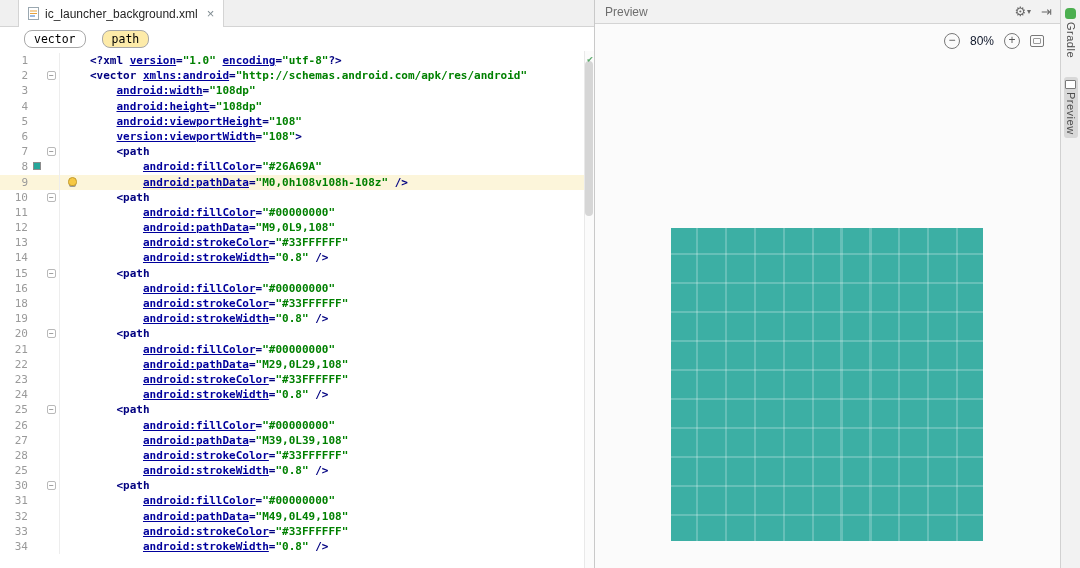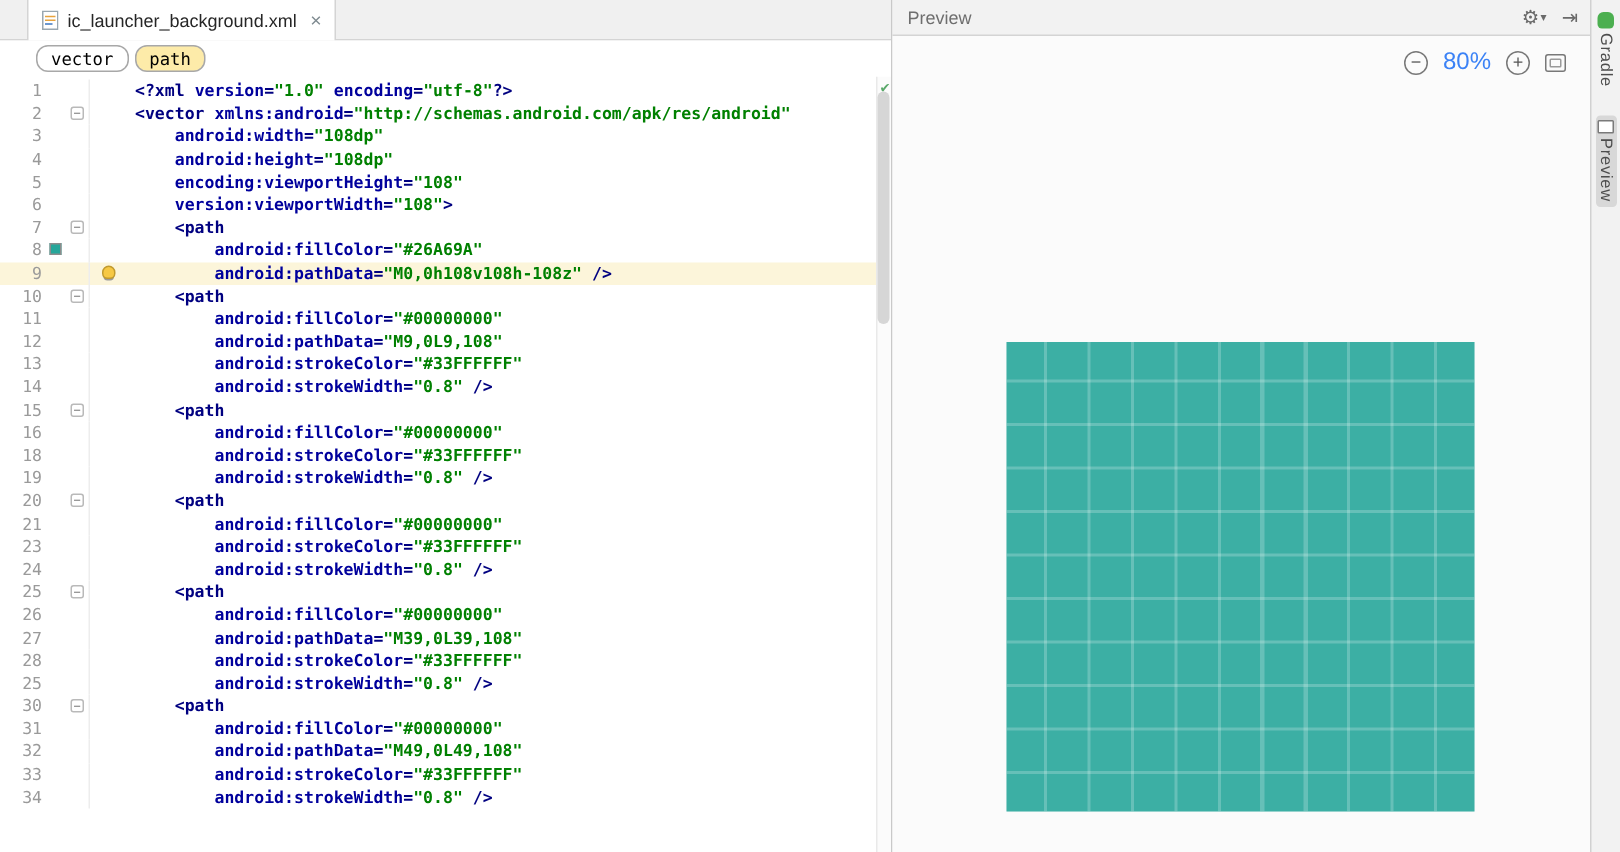--- a/index.html
+++ b/index.html
@@ -6,61 +6,61 @@
   html,body { width:1080px; height:568px; overflow:hidden; background:#fff;
               font-family:"Liberation Sans", sans-serif; }
   .ide { position:relative; width:1080px; height:568px; display:flex; }
 
   
   .editor-pane { width:594px; height:568px; display:flex; flex-direction:column; background:#fff; }
   .tabbar { height:27px; background:#F0F0F0; border-bottom:1px solid #D4D4D4; display:flex; align-items:stretch; flex:none; }
   .tab { margin-left:18px; background:#FFFFFF; border-left:1px solid #D4D4D4; border-right:1px solid #D4D4D4;
          display:flex; align-items:center; gap:6px; padding:0 9px; font-size:12px; color:#262626; margin-bottom:-1px; }
   .tab-close { color:#7F8B91; font-size:13px; line-height:1; margin-left:3px; cursor:default; }
-  .crumbbar { height:24px; background:#fff; display:flex; align-items:center; gap:4px; padding-left:24px; flex:none; }
+  .crumbbar { height:24px; background:#fff; display:flex; align-items:center; gap:16px; padding-left:24px; flex:none; }
   .crumb { font-family:"DejaVu Sans Mono", monospace; font-size:11.5px; color:#000;
            border:1px solid #A8A8A8; border-radius:8px; padding:1px 9px; background:#fff; }
   .crumb.active { background:#FDEBA9; }
 
   .editor { position:relative; flex:1; overflow:hidden; background:#fff;
             font-family:"DejaVu Sans Mono", monospace; font-size:11px; }
   .code-lines { padding-top:2px; }
   .code-line { display:flex; height:15.2px; line-height:15.2px; white-space:pre; }
   .code-line.current { background:#FCF5DA; }
   .ln-num { width:30px; flex:none; text-align:right; color:#9A9A9A; font-size:11px; padding-right:2px; }
   .ln-deco { width:14px; flex:none; position:relative; }
   .swatch { position:absolute; left:3px; top:3px; width:8px; height:8px; border:1px solid #8c8c8c; display:block; }
   .ln-fold { width:16px; flex:none; text-align:center; border-right:1px solid #EDEDED; }
   .fold-box { display:inline-block; width:9px; height:9px; line-height:7px; font-size:8px; color:#777;
               border:1px solid #B9B9B9; background:#fff; border-radius:2px; margin-top:3px; vertical-align:top; }
   .ln-code { position:relative; padding-left:30px; flex:1; }
   .bulb { position:absolute; left:8px; top:2px; width:9px; height:9px; border-radius:50% 50% 40% 40%;
           background:#F6C844; border:1px solid #C19A2E; box-shadow:0 2px 0 -1px #9a9a9a; }
   .tok-t { color:#000080; font-weight:bold; }
-  .tok-a { color:#00009C; font-weight:bold; }
+  .tok-a { color:#00009C; font-weight:bold;text-decoration:underline; }
   .tok-s { color:#008000; font-weight:bold; }
   .tok-p { color:#000000; }
 
   .scrollbar { position:absolute; top:0; right:0; bottom:0; width:10px; background:#FBFBFB; border-left:1px solid #E9E9E9; }
   .scroll-thumb { position:absolute; top:10px; right:1px; width:8px; height:155px; background:#D6D6D6; border-radius:4px; }
   .inspect-check { position:absolute; top:3px; right:1px; color:#59A869; font-size:10px; line-height:1; z-index:3; }
 
   
   .preview-pane { width:466px; height:568px; border-left:1px solid #C9C9C9; display:flex; flex-direction:column; background:#FBFBFB; }
   .pv-header { height:24px; flex:none; background:#F2F2F2; border-bottom:1px solid #D4D4D4;
                display:flex; align-items:center; padding:0 8px 0 10px; }
   .pv-title { font-size:12px; color:#6E6E6E; flex:1; }
   .pv-hicons { display:flex; align-items:center; gap:10px; color:#6A6A6A; font-size:13px; }
   .gear-wrap { display:flex; align-items:center; gap:1px; }
   .gear-arrow { font-size:8px; color:#6A6A6A; }
   .pv-canvas { position:relative; flex:1; background:#FBFBFB; }
   .zoom-controls { position:absolute; top:9px; right:16px; display:flex; align-items:center; gap:10px; color:#555; }
   .zbtn { width:16px; height:16px; border:1px solid #787878; border-radius:50%; font-size:12px; line-height:13px;
           text-align:center; color:#555; background:transparent; }
-  .zoom-val { font-size:16px; color:#3b82f6; }
+  .zoom-val { font-size:12px; color:#0f172a; }
   .fit-icon { width:14px; height:12px; border:1px solid #787878; border-radius:2px; position:relative; }
   .fit-icon span { position:absolute; inset:2px; border:1px solid #9a9a9a; border-radius:1px; display:block; }
 
   .preview-square { position:absolute; left:76px; top:204px; width:312px; height:313px;
                     background:#26A69A; overflow:hidden;
                     background-image:linear-gradient(rgba(255,255,255,0.10), rgba(255,255,255,0.10)); }
   .gl { position:absolute; }
   .glv { top:0; bottom:0; width:2.2px; margin-left:-1px; }
   .glh { left:0; right:0; height:2.2px; margin-top:-1px; }
 
@@ -97,36 +97,37 @@
       <span class="crumb">vector</span>
       <span class="crumb active">path</span>
     </div>
 
     <div class="editor">
       <div class="code-lines">
           <div class="code-line"><span class="ln-num">1</span><span class="ln-deco"></span><span class="ln-fold"></span><span class="ln-code"><span class="tok-t">&lt;?xml </span><span class="tok-a">version</span><span class="tok-t">=</span><span class="tok-s">"1.0"</span><span class="tok-t"> </span><span class="tok-a">encoding</span><span class="tok-t">=</span><span class="tok-s">"utf-8"</span><span class="tok-t">?&gt;</span></span></div>
           <div class="code-line"><span class="ln-num">2</span><span class="ln-deco"></span><span class="ln-fold"><span class="fold-box">−</span></span><span class="ln-code"><span class="tok-t">&lt;vector </span><span class="tok-a">xmlns:android</span><span class="tok-t">=</span><span class="tok-s">"http://schemas.android.com/apk/res/android"</span></span></div>
           <div class="code-line"><span class="ln-num">3</span><span class="ln-deco"></span><span class="ln-fold"></span><span class="ln-code"><span class="tok-p">    </span><span class="tok-a">android:width</span><span class="tok-t">=</span><span class="tok-s">"108dp"</span></span></div>
           <div class="code-line"><span class="ln-num">4</span><span class="ln-deco"></span><span class="ln-fold"></span><span class="ln-code"><span class="tok-p">    </span><span class="tok-a">android:height</span><span class="tok-t">=</span><span class="tok-s">"108dp"</span></span></div>
-          <div class="code-line"><span class="ln-num">5</span><span class="ln-deco"></span><span class="ln-fold"></span><span class="ln-code"><span class="tok-p">    </span><span class="tok-a">encoding:viewportHeight</span><span class="tok-t">=</span><span class="tok-s">"108"</span></span></div>
+          <div class="code-line"><span class="ln-num">5</span><span class="ln-deco"></span><span class="ln-fold"></span><span class="ln-code"><span class="tok-p">    </span><span class="tok-a">android:viewportHeight</span><span class="tok-t">=</span><span class="tok-s">"108"</span></span></div>
           <div class="code-line"><span class="ln-num">6</span><span class="ln-deco"></span><span class="ln-fold"></span><span class="ln-code"><span class="tok-p">    </span><span class="tok-a">version:viewportWidth</span><span class="tok-t">=</span><span class="tok-s">"108"</span><span class="tok-t">&gt;</span></span></div>
           <div class="code-line"><span class="ln-num">7</span><span class="ln-deco"></span><span class="ln-fold"><span class="fold-box">−</span></span><span class="ln-code"><span class="tok-p">    </span><span class="tok-t">&lt;path</span></span></div>
           <div class="code-line"><span class="ln-num">8</span><span class="ln-deco"><span class="swatch" style="background: rgb(38, 166, 154);"></span></span><span class="ln-fold"></span><span class="ln-code"><span class="tok-p">        </span><span class="tok-a">android:fillColor</span><span class="tok-t">=</span><span class="tok-s">"#26A69A"</span></span></div>
           <div class="code-line current"><span class="ln-num">9</span><span class="ln-deco"></span><span class="ln-fold"></span><span class="ln-code"><span class="bulb"></span><span class="tok-p">        </span><span class="tok-a">android:pathData</span><span class="tok-t">=</span><span class="tok-s">"M0,0h108v108h-108z"</span><span class="tok-t"> /&gt;</span></span></div>
           <div class="code-line"><span class="ln-num">10</span><span class="ln-deco"></span><span class="ln-fold"><span class="fold-box">−</span></span><span class="ln-code"><span class="tok-p">    </span><span class="tok-t">&lt;path</span></span></div>
           <div class="code-line"><span class="ln-num">11</span><span class="ln-deco"></span><span class="ln-fold"></span><span class="ln-code"><span class="tok-p">        </span><span class="tok-a">android:fillColor</span><span class="tok-t">=</span><span class="tok-s">"#00000000"</span></span></div>
           <div class="code-line"><span class="ln-num">12</span><span class="ln-deco"></span><span class="ln-fold"></span><span class="ln-code"><span class="tok-p">        </span><span class="tok-a">android:pathData</span><span class="tok-t">=</span><span class="tok-s">"M9,0L9,108"</span></span></div>
           <div class="code-line"><span class="ln-num">13</span><span class="ln-deco"></span><span class="ln-fold"></span><span class="ln-code"><span class="tok-p">        </span><span class="tok-a">android:strokeColor</span><span class="tok-t">=</span><span class="tok-s">"#33FFFFFF"</span></span></div>
           <div class="code-line"><span class="ln-num">14</span><span class="ln-deco"></span><span class="ln-fold"></span><span class="ln-code"><span class="tok-p">        </span><span class="tok-a">android:strokeWidth</span><span class="tok-t">=</span><span class="tok-s">"0.8"</span><span class="tok-t"> /&gt;</span></span></div>
           <div class="code-line"><span class="ln-num">15</span><span class="ln-deco"></span><span class="ln-fold"><span class="fold-box">−</span></span><span class="ln-code"><span class="tok-p">    </span><span class="tok-t">&lt;path</span></span></div>
           <div class="code-line"><span class="ln-num">16</span><span class="ln-deco"></span><span class="ln-fold"></span><span class="ln-code"><span class="tok-p">        </span><span class="tok-a">android:fillColor</span><span class="tok-t">=</span><span class="tok-s">"#00000000"</span></span></div>
           <div class="code-line"><span class="ln-num">18</span><span class="ln-deco"></span><span class="ln-fold"></span><span class="ln-code"><span class="tok-p">        </span><span class="tok-a">android:strokeColor</span><span class="tok-t">=</span><span class="tok-s">"#33FFFFFF"</span></span></div>
           <div class="code-line"><span class="ln-num">19</span><span class="ln-deco"></span><span class="ln-fold"></span><span class="ln-code"><span class="tok-p">        </span><span class="tok-a">android:strokeWidth</span><span class="tok-t">=</span><span class="tok-s">"0.8"</span><span class="tok-t"> /&gt;</span></span></div>
           <div class="code-line"><span class="ln-num">20</span><span class="ln-deco"></span><span class="ln-fold"><span class="fold-box">−</span></span><span class="ln-code"><span class="tok-p">    </span><span class="tok-t">&lt;path</span></span></div>
           <div class="code-line"><span class="ln-num">21</span><span class="ln-deco"></span><span class="ln-fold"></span><span class="ln-code"><span class="tok-p">        </span><span class="tok-a">android:fillColor</span><span class="tok-t">=</span><span class="tok-s">"#00000000"</span></span></div>
+          <div class="code-line"><span class="ln-num">22</span><span class="ln-deco"></span><span class="ln-fold"></span><span class="ln-code"><span class="tok-p">        </span><span class="tok-a">android:pathData</span><span class="tok-t">=</span><span class="tok-s">"M29,0L29,108"</span></span></div>
           <div class="code-line"><span class="ln-num">23</span><span class="ln-deco"></span><span class="ln-fold"></span><span class="ln-code"><span class="tok-p">        </span><span class="tok-a">android:strokeColor</span><span class="tok-t">=</span><span class="tok-s">"#33FFFFFF"</span></span></div>
           <div class="code-line"><span class="ln-num">24</span><span class="ln-deco"></span><span class="ln-fold"></span><span class="ln-code"><span class="tok-p">        </span><span class="tok-a">android:strokeWidth</span><span class="tok-t">=</span><span class="tok-s">"0.8"</span><span class="tok-t"> /&gt;</span></span></div>
           <div class="code-line"><span class="ln-num">25</span><span class="ln-deco"></span><span class="ln-fold"><span class="fold-box">−</span></span><span class="ln-code"><span class="tok-p">    </span><span class="tok-t">&lt;path</span></span></div>
           <div class="code-line"><span class="ln-num">26</span><span class="ln-deco"></span><span class="ln-fold"></span><span class="ln-code"><span class="tok-p">        </span><span class="tok-a">android:fillColor</span><span class="tok-t">=</span><span class="tok-s">"#00000000"</span></span></div>
           <div class="code-line"><span class="ln-num">27</span><span class="ln-deco"></span><span class="ln-fold"></span><span class="ln-code"><span class="tok-p">        </span><span class="tok-a">android:pathData</span><span class="tok-t">=</span><span class="tok-s">"M39,0L39,108"</span></span></div>
           <div class="code-line"><span class="ln-num">28</span><span class="ln-deco"></span><span class="ln-fold"></span><span class="ln-code"><span class="tok-p">        </span><span class="tok-a">android:strokeColor</span><span class="tok-t">=</span><span class="tok-s">"#33FFFFFF"</span></span></div>
           <div class="code-line"><span class="ln-num">25</span><span class="ln-deco"></span><span class="ln-fold"></span><span class="ln-code"><span class="tok-p">        </span><span class="tok-a">android:strokeWidth</span><span class="tok-t">=</span><span class="tok-s">"0.8"</span><span class="tok-t"> /&gt;</span></span></div>
           <div class="code-line"><span class="ln-num">30</span><span class="ln-deco"></span><span class="ln-fold"><span class="fold-box">−</span></span><span class="ln-code"><span class="tok-p">    </span><span class="tok-t">&lt;path</span></span></div>
           <div class="code-line"><span class="ln-num">31</span><span class="ln-deco"></span><span class="ln-fold"></span><span class="ln-code"><span class="tok-p">        </span><span class="tok-a">android:fillColor</span><span class="tok-t">=</span><span class="tok-s">"#00000000"</span></span></div>
           <div class="code-line"><span class="ln-num">32</span><span class="ln-deco"></span><span class="ln-fold"></span><span class="ln-code"><span class="tok-p">        </span><span class="tok-a">android:pathData</span><span class="tok-t">=</span><span class="tok-s">"M49,0L49,108"</span></span></div>

